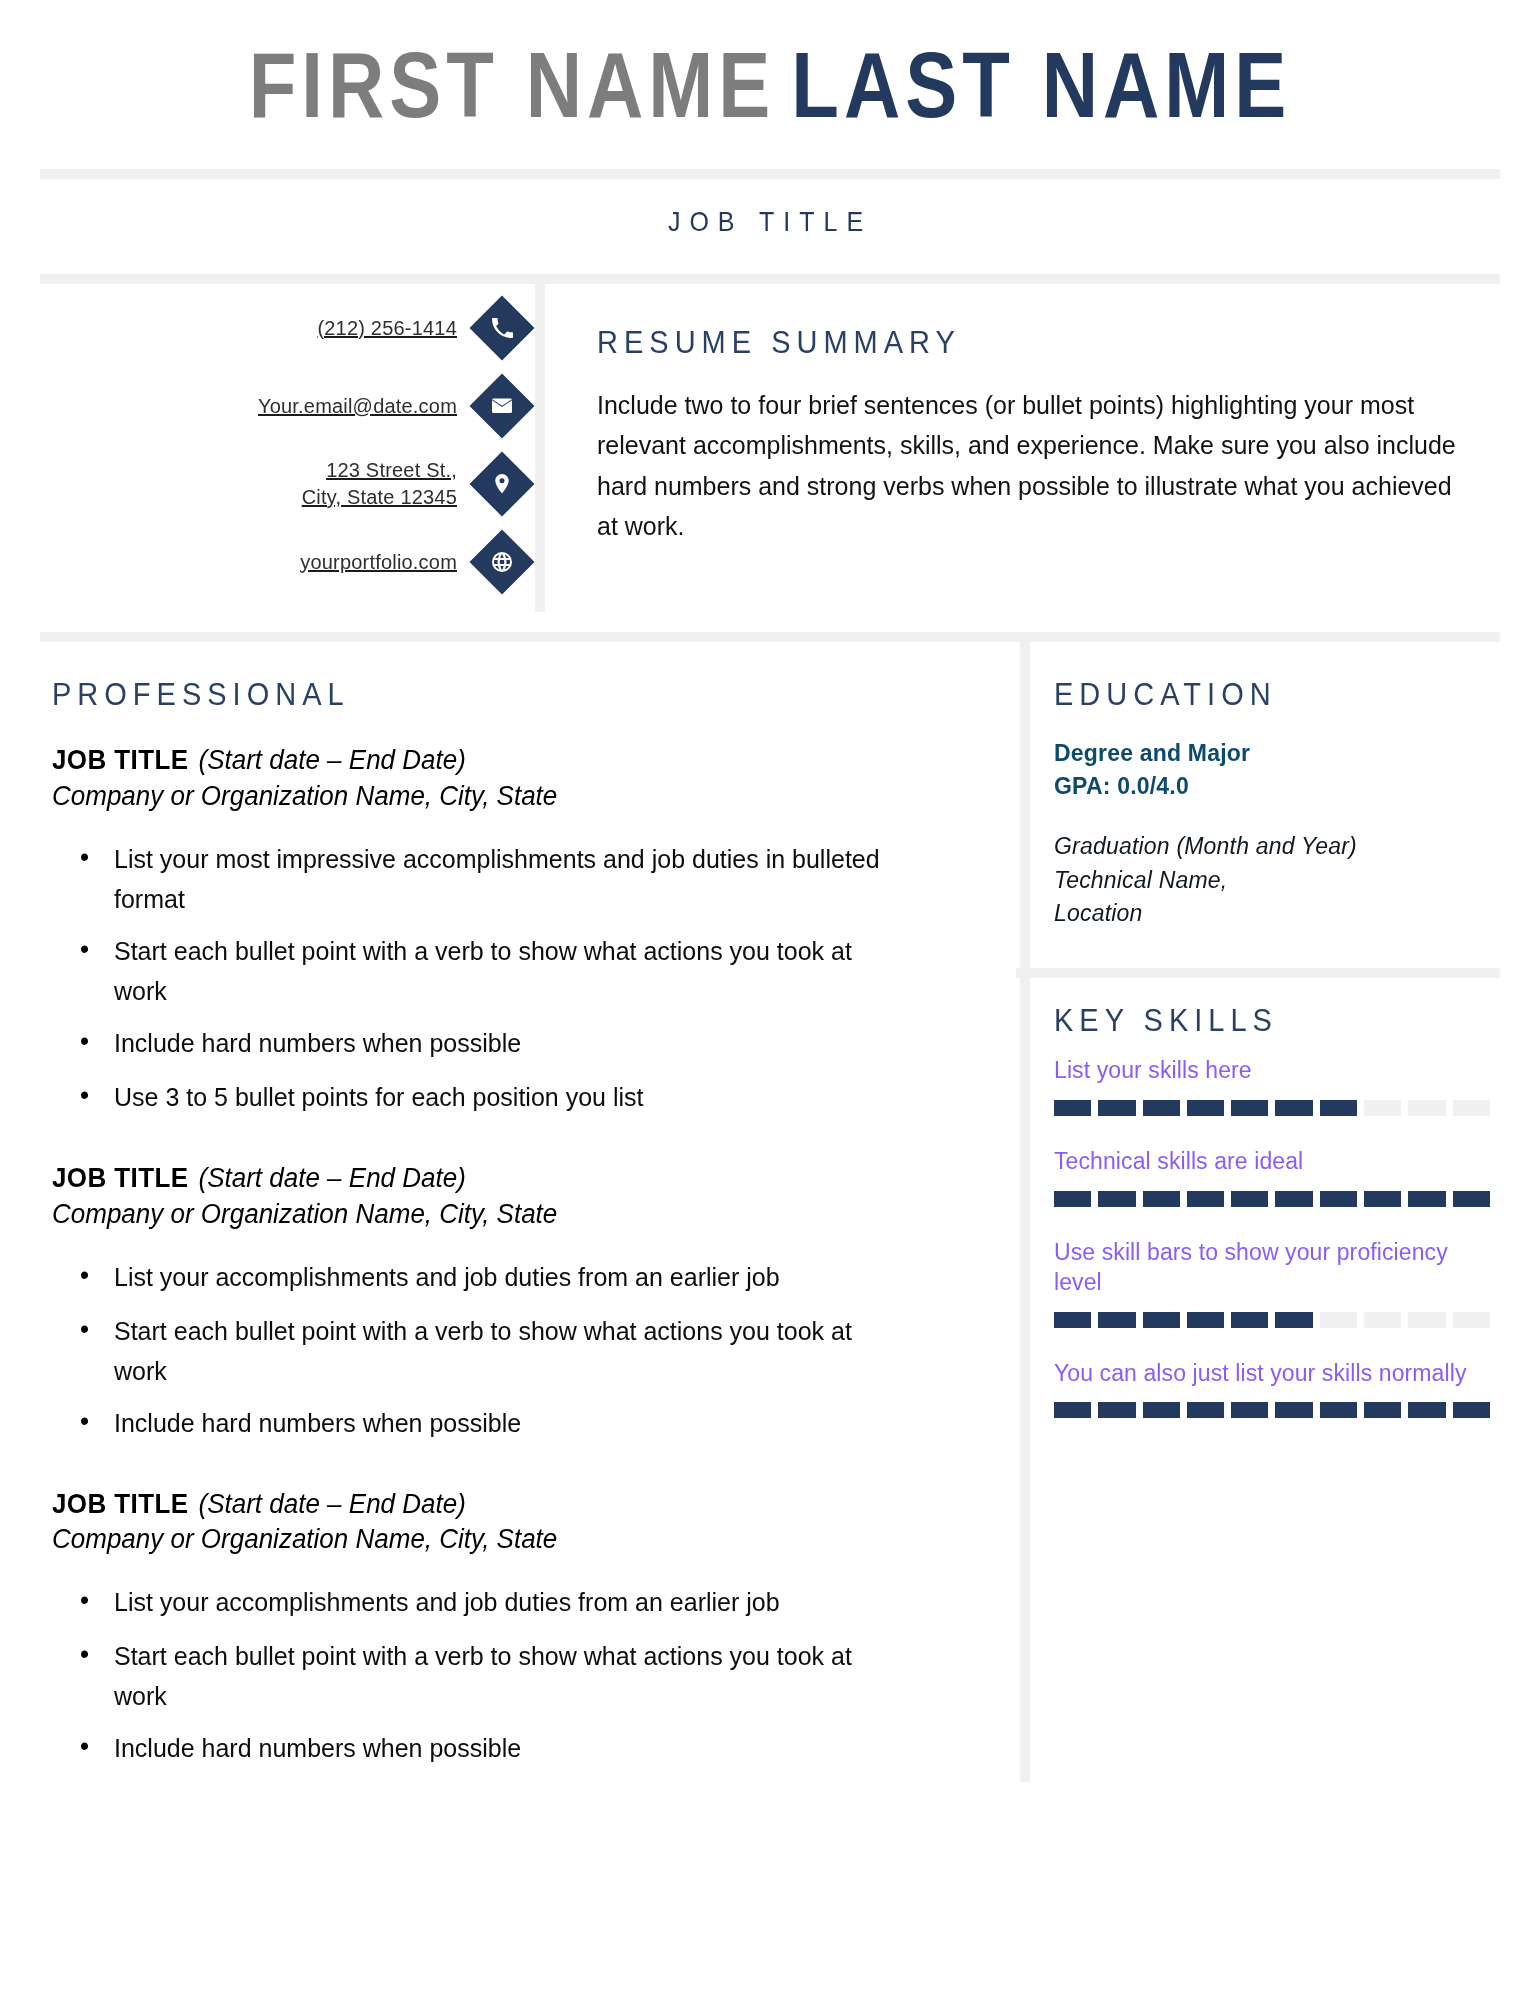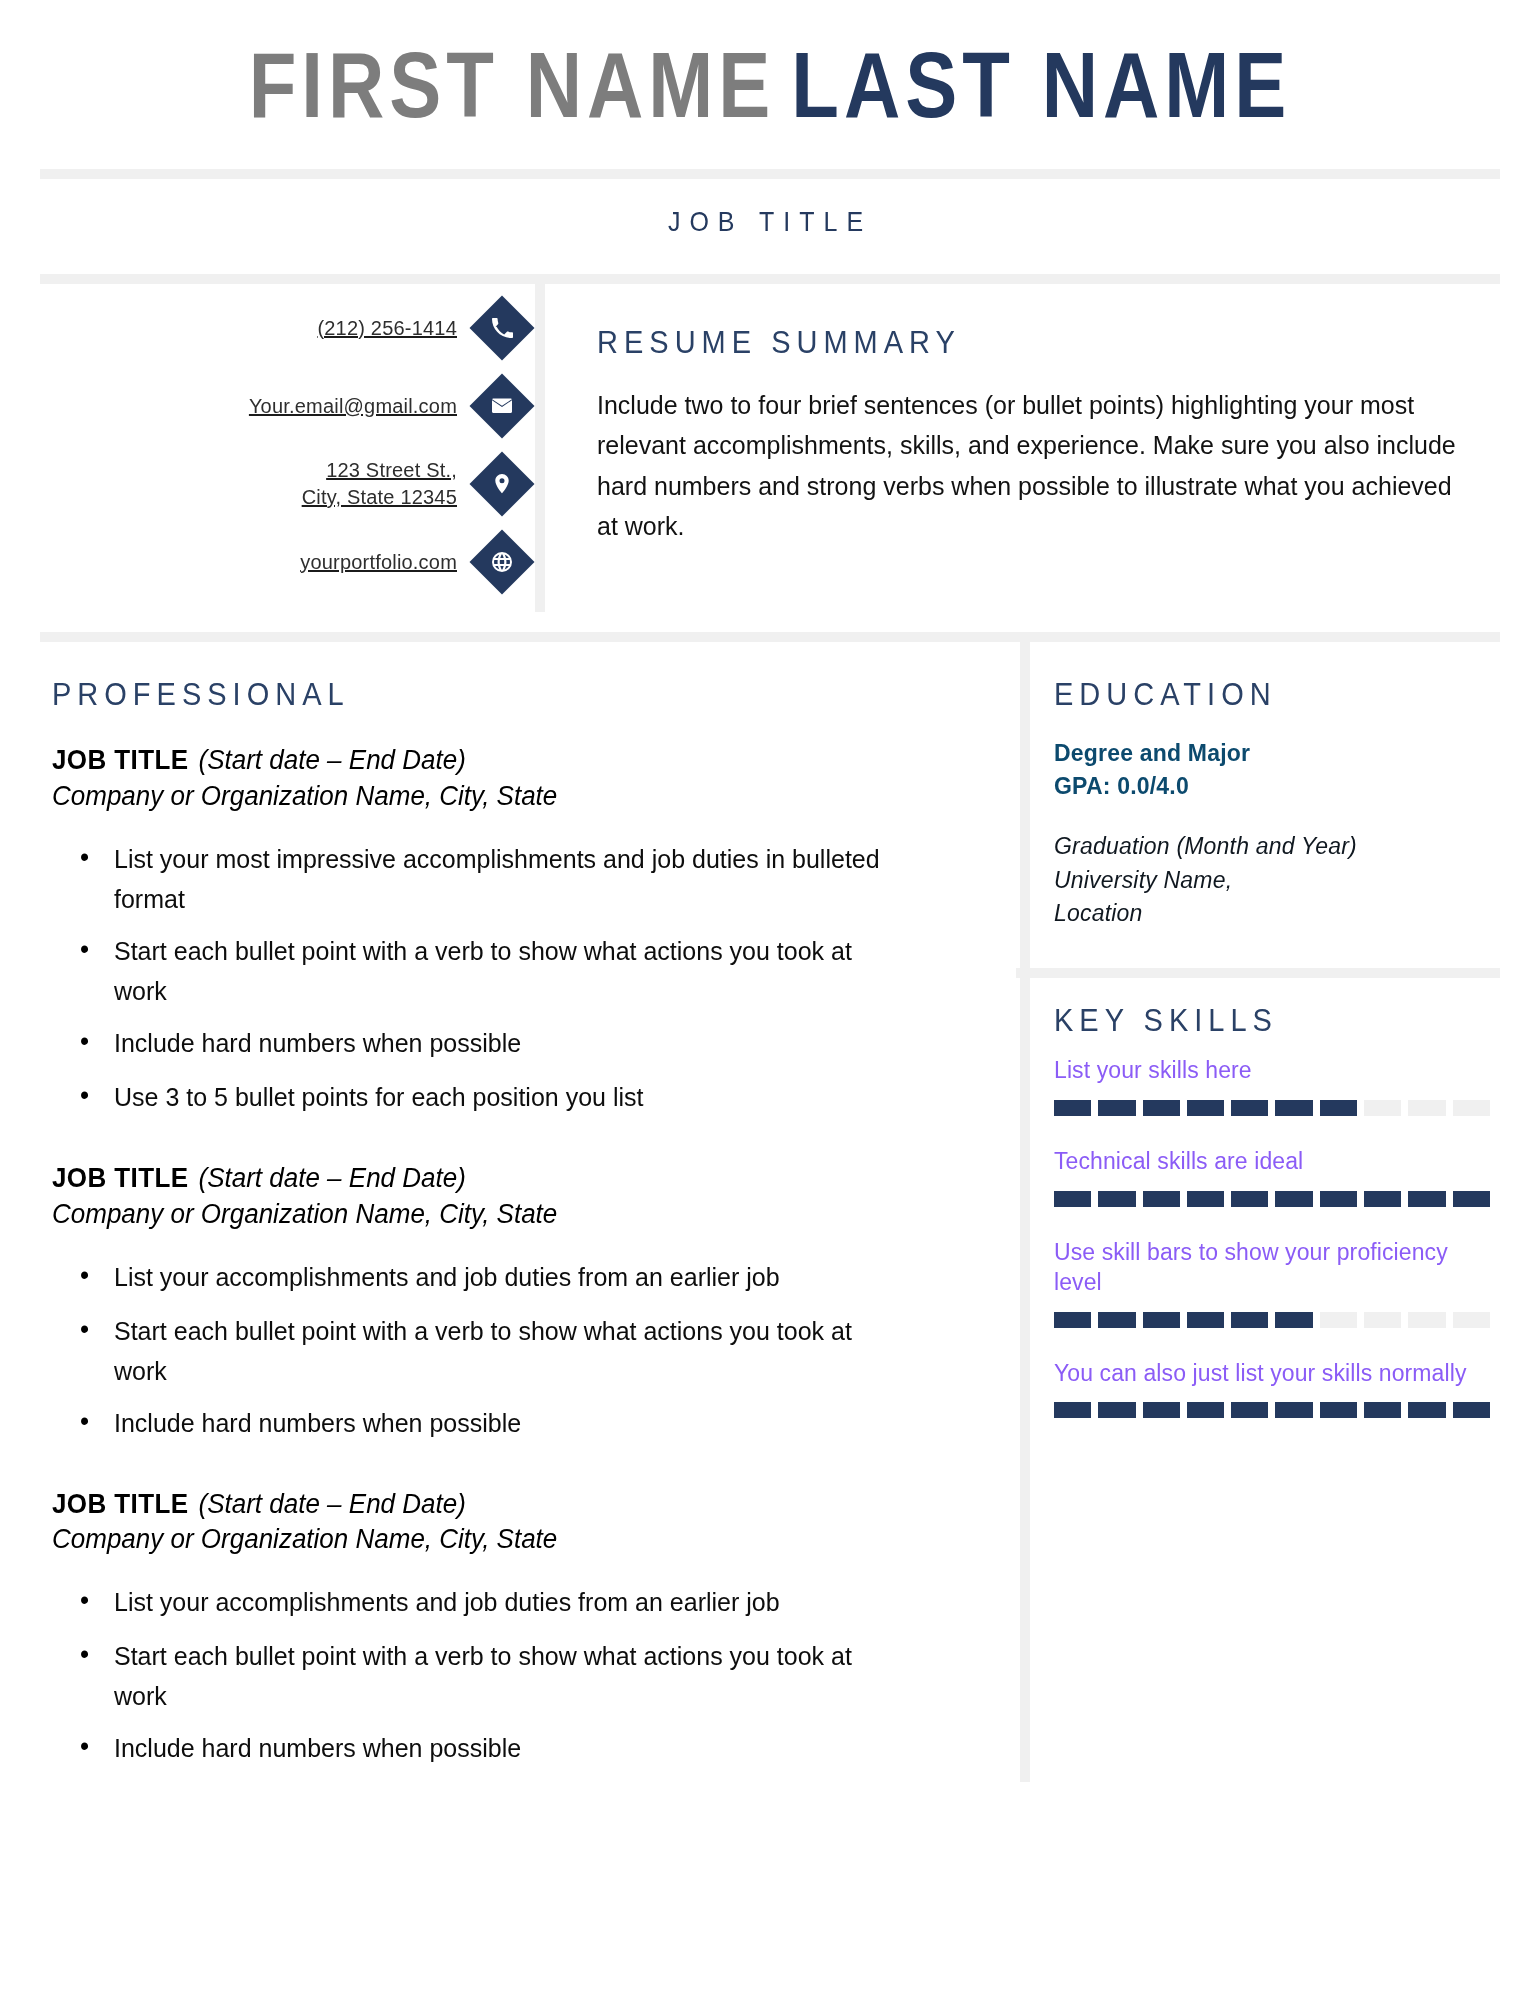--- a/index.html
+++ b/index.html
@@ -260,21 +260,21 @@
     <div class="contact-item">
       <div class="contact-text">(212) 256-1414</div>
       <div class="diamond">
         <svg viewBox="0 0 24 24">
             <path d="M6.6 10.8c1.7 3.3 4.3 5.9 7.6 7.6l2.5-2.5c.3-.3.8-.4 1.2-.3 1.3.4 2.7.7 4.1.7.6 0 1 .4 1 1V21c0 .6-.4 1-1 1C10.6 22 2 13.4 2 2.9c0-.6.4-1 1-1h3.6c.6 0 1 .4 1 1 0 1.4.2 2.8.7 4.1.1.4 0 .9-.3 1.2l-2.4 2.6z"></path>
           </svg>
       </div>
     </div>
 
     <div class="contact-item">
-      <div class="contact-text">Your.email@gmail.com</div>
+      <div class="contact-text">Your.email@date.com</div>
       <div class="diamond">
         <svg viewBox="0 0 24 24">
             <path d="M2 6.2v11.6c0 .7.6 1.2 1.2 1.2h17.6c.7 0 1.2-.6 1.2-1.2V6.2L12 13 2 6.2zM20.8 4.5H3.2c-.5 0-.9.3-1.1.7L12 11.7l9.9-6.5c-.2-.4-.6-.7-1.1-.7z"></path>
           </svg>
       </div>
     </div>
 
     <div class="contact-item">
       <div class="contact-text" style="white-space:pre-line">123 Street St.,
 City, State 12345</div>
@@ -359,21 +359,21 @@
 
   <div class="mid-divider"></div>
 
   <div class="right-col">
 
     <div class="sec-head">EDUCATION</div>
     <div class="edu-line-bold">Degree and Major</div>
     <div class="edu-line-bold">GPA: 0.0/4.0</div>
     <div class="edu-gap"></div>
     <div class="edu-line-italic">Graduation (Month and Year)</div>
-    <div class="edu-line-italic">University Name,</div>
+    <div class="edu-line-italic">Technical Name,</div>
     <div class="edu-line-italic">Location</div>
 
     <div class="right-rule"></div>
 
     <div class="skills-wrap">
       <div class="sec-head" style="margin-bottom:18px">KEY SKILLS</div>
 
       <div>
         <div class="skill-label">List your skills here</div>
         <div class="skill-bar">

